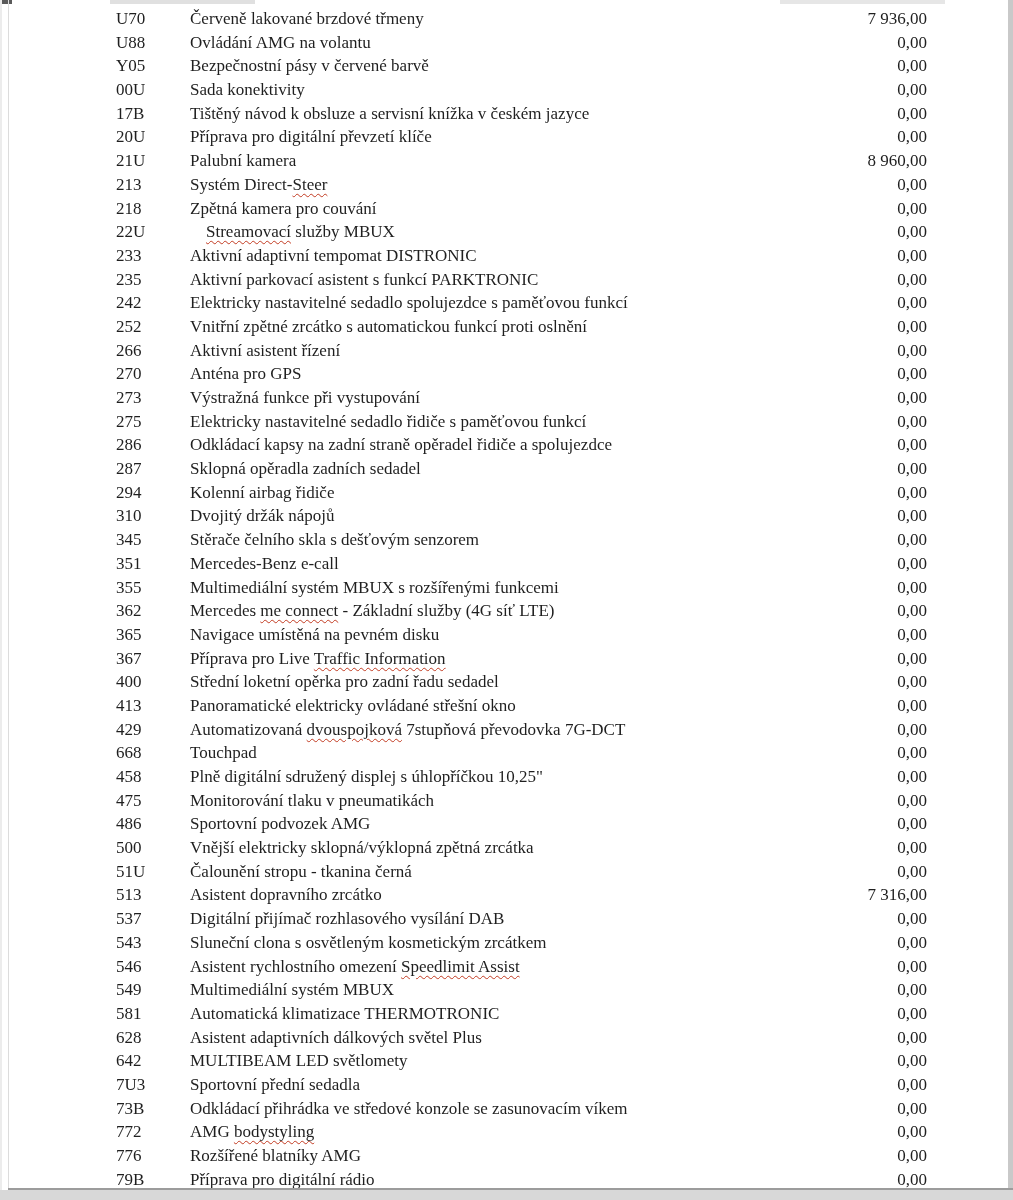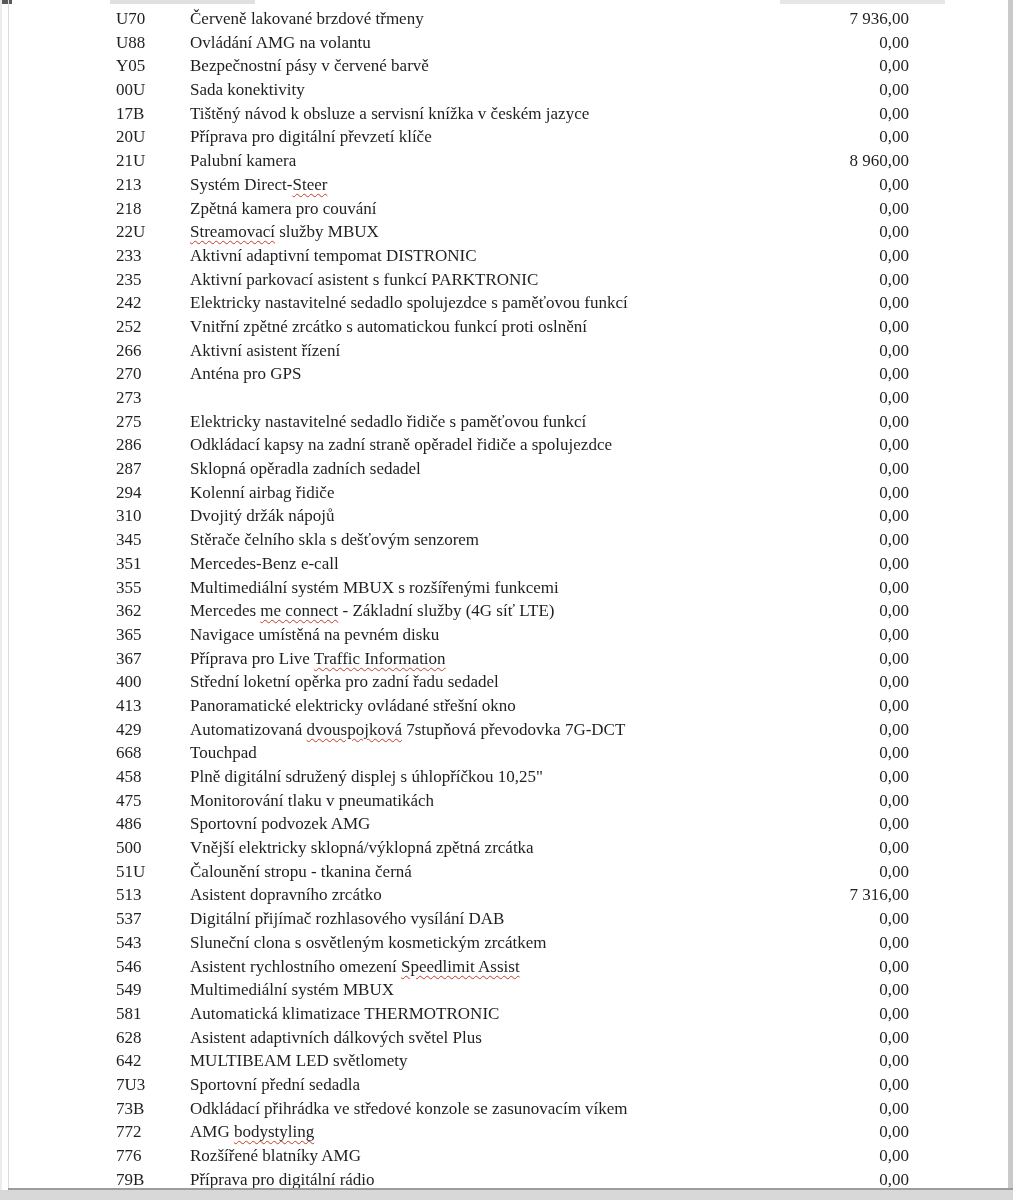--- a/index.html
+++ b/index.html
@@ -67,21 +67,21 @@
   .code {
     position: absolute;
     left: 116px;
   }
   .desc {
     position: absolute;
     left: 190px;
   }
   .price {
     position: absolute;
-    left: 709px;
+    left: 727px;
     width: 200px;
     text-align: right;
   }
   .misspelled {
     text-decoration-line: underline;
     text-decoration-style: wavy;
     text-decoration-color: #c23b22;
     text-decoration-thickness: 1px;
     text-underline-offset: 3px;
   }
@@ -135,21 +135,21 @@
     <span class="desc"><span>Systém Direct-</span><span class="misspelled" style="text-decoration-color: rgb(194, 59, 34);">Steer</span></span>
     <span class="price">0,00</span>
   </div>
       <div class="row">
     <span class="code">218</span>
     <span class="desc"><span>Zpětná kamera pro couvání</span></span>
     <span class="price">0,00</span>
   </div>
       <div class="row">
     <span class="code">22U</span>
-    <span class="desc"><span class="misspelled" style="text-decoration-color: rgb(194, 59, 34);">Streamovací</span><span> služby MBUX</span></span>
+    <span class="desc"><span class="misspelled" style="text-decoration-color: rgb(194, 59, 34); margin-left: 16px;">Streamovací</span><span> služby MBUX</span></span>
     <span class="price">0,00</span>
   </div>
       <div class="row">
     <span class="code">233</span>
     <span class="desc"><span>Aktivní adaptivní tempomat DISTRONIC</span></span>
     <span class="price">0,00</span>
   </div>
       <div class="row">
     <span class="code">235</span>
     <span class="desc"><span>Aktivní parkovací asistent s funkcí PARKTRONIC</span></span>
@@ -170,20 +170,21 @@
     <span class="desc"><span>Aktivní asistent řízení</span></span>
     <span class="price">0,00</span>
   </div>
       <div class="row">
     <span class="code">270</span>
     <span class="desc"><span>Anténa pro GPS</span></span>
     <span class="price">0,00</span>
   </div>
       <div class="row">
     <span class="code">273</span>
+    <span class="desc"><span>Výstražná funkce při vystupování</span></span>
     <span class="price">0,00</span>
   </div>
       <div class="row">
     <span class="code">275</span>
     <span class="desc"><span>Elektricky nastavitelné sedadlo řidiče s paměťovou funkcí</span></span>
     <span class="price">0,00</span>
   </div>
       <div class="row">
     <span class="code">286</span>
     <span class="desc"><span>Odkládací kapsy na zadní straně opěradel řidiče a spolujezdce</span></span>

